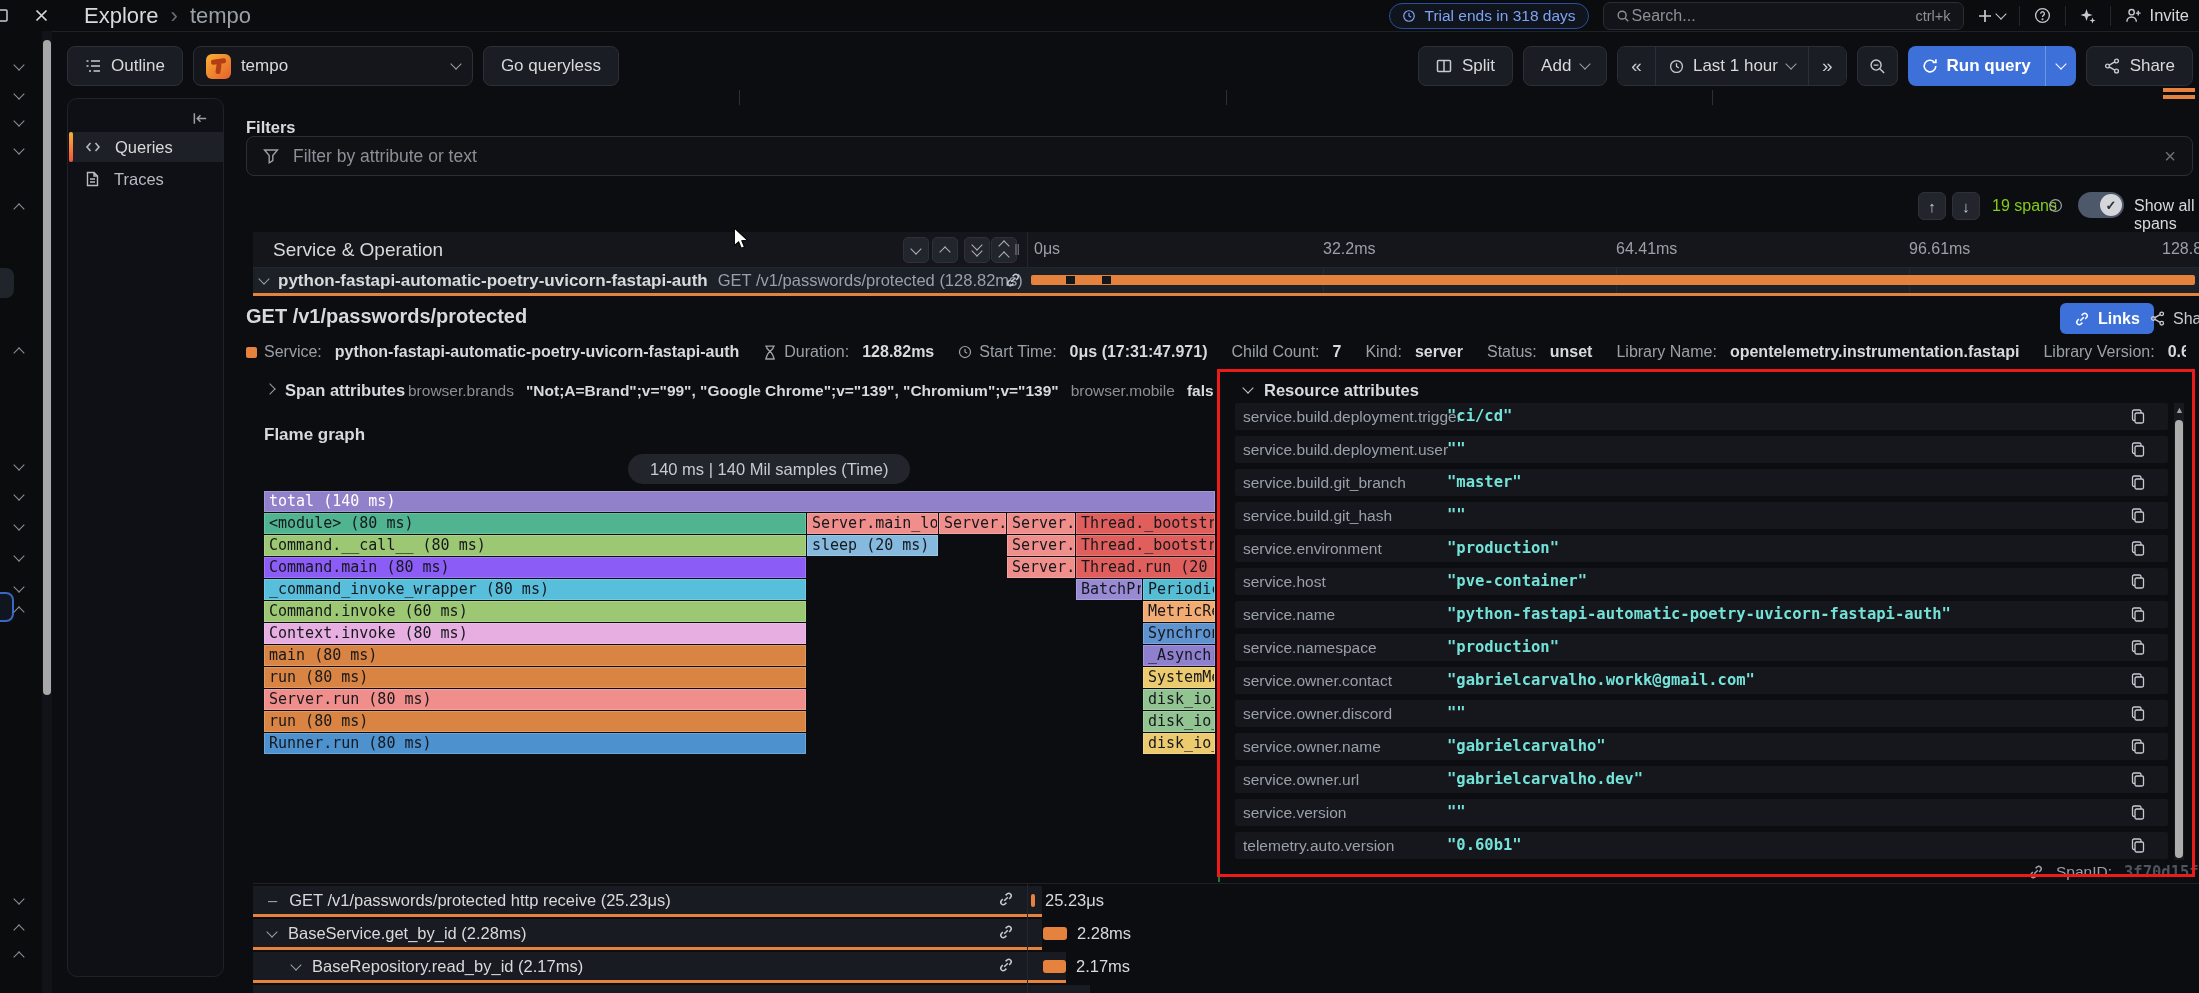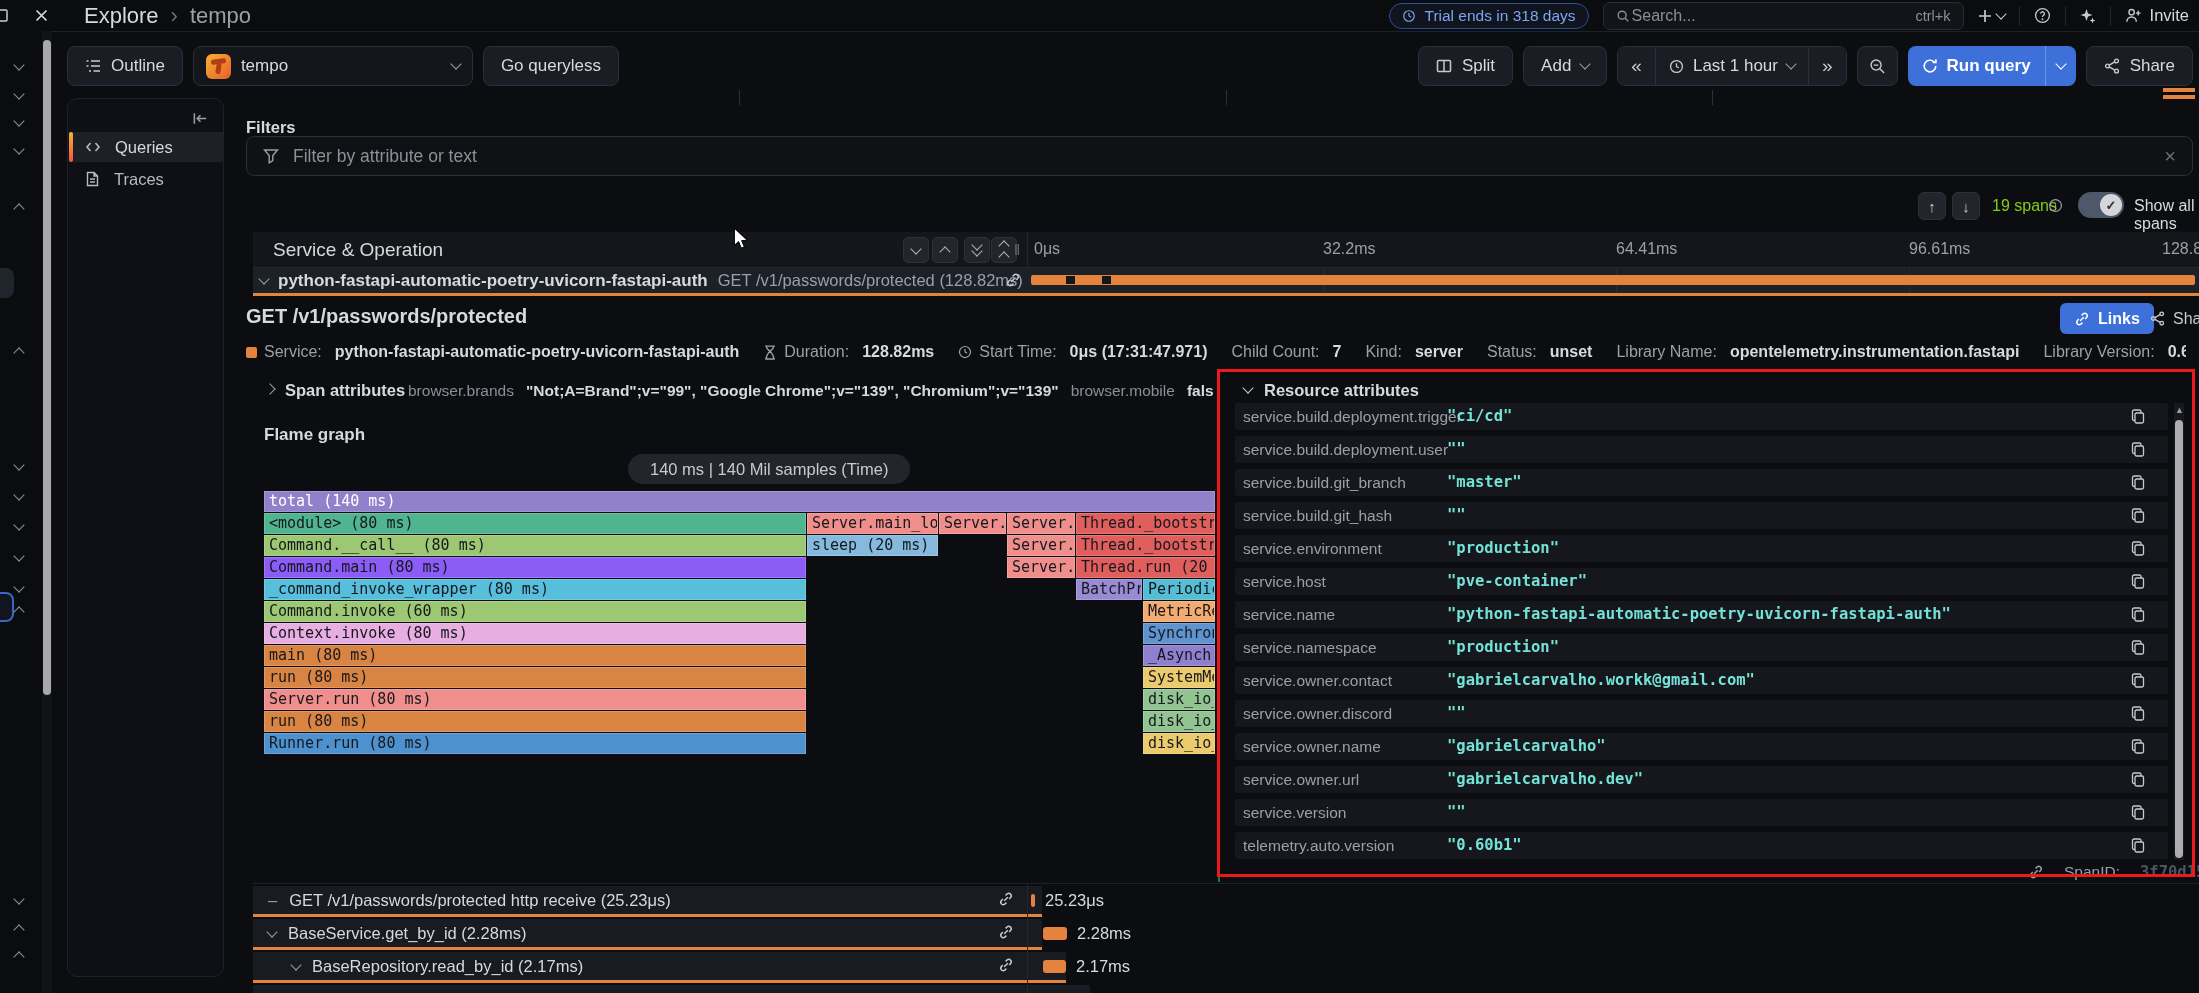--- a/index.html
+++ b/index.html
@@ -602,21 +602,21 @@
             <path d="M11 5 V3.5 A1.5 1.5 0 0 0 9.5 2 H4 A1.5 1.5 0 0 0 2.5 3.5 V11 A1.5 1.5 0 0 0 4 12.5 H5"></path>
           </svg>
         </span>
       </div>
     </div>
   <div class="rsb-track">
     <span class="abs" style="left:1px;top:2px;color:#9aa0a8;font-size:9px;">▲</span>
   </div>
   <div class="rsb-thumb"></div>
 
-  <div class="abs nowrap" style="left:2028px;top:863px;width:171px;display:flex;gap:20px;align-items:center;">
+  <div class="abs nowrap" style="left:2028px;top:863px;width:171px;display:flex;gap:12px;align-items:center;">
     <span class="icn" id="footlink" style="color:#9aa0a8;">
         <svg width="16" height="16" viewBox="0 0 16 16" fill="none" stroke="currentColor" stroke-width="1.5">
           <path d="M6.2 9.8 L9.8 6.2"></path>
           <path d="M7.6 4.4 L9.2 2.8 a2.5 2.5 0 0 1 3.5 3.5 L11.2 7.9"></path>
           <path d="M8.4 11.6 L6.8 13.2 a2.5 2.5 0 0 1 -3.5 -3.5 L4.8 8.1"></path>
         </svg>
       </span>
     <span style="color:#9aa0a8;font-size:15.5px;">SpanID:</span>
     <span class="mono" style="color:#4e5560;font-size:15.5px;font-weight:bold;">3f70d15fb80fbba2</span>
   </div>

